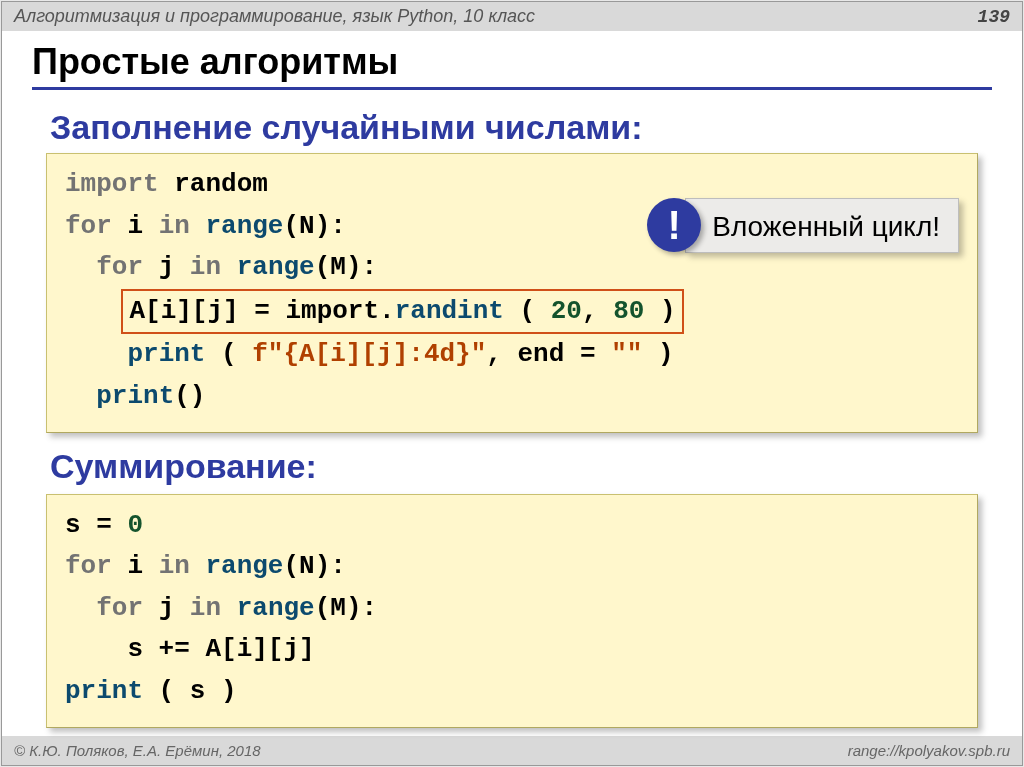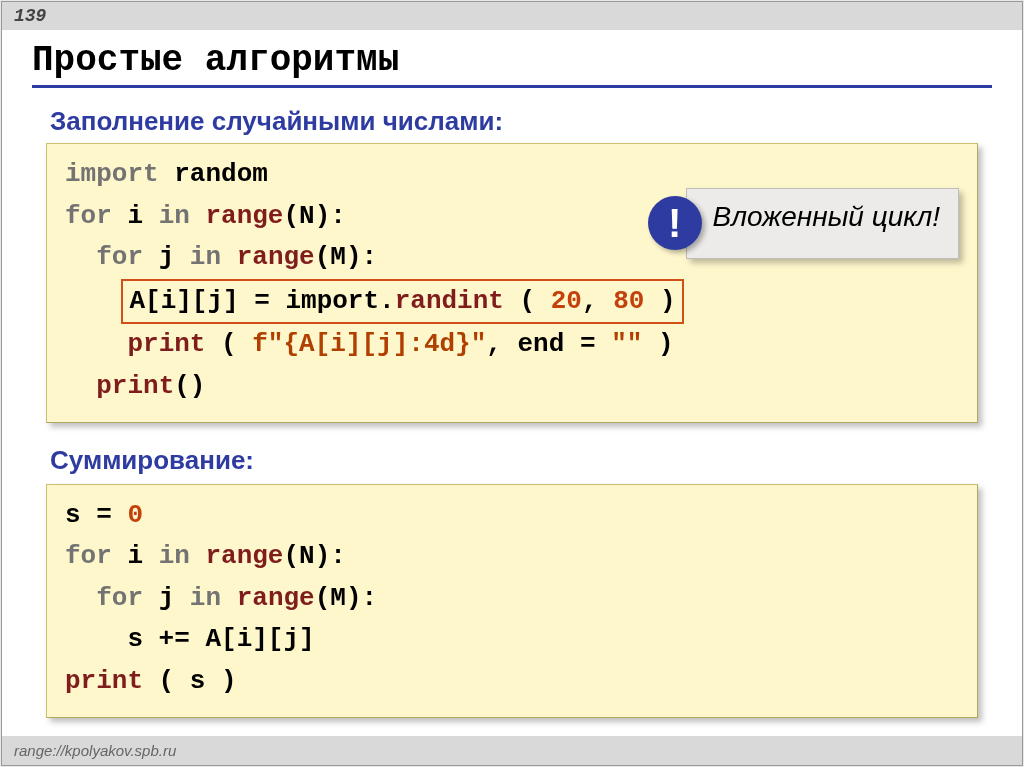--- a/index.html
+++ b/index.html
@@ -28,54 +28,53 @@
     font-style: italic;
     color: #555;
     font-size: 18px;
   }
   .page-num { font-weight: bold; color: #444; font-family: Liberation Mono, monospace; }
   .title {
     font-size: 36px;
     font-weight: bold;
     color: #000;
     padding: 10px 30px 4px 30px;
-    font-family: Liberation Mono, monospace;
   }
   .title-underline {
     height: 3px;
     background: #2e3ba0;
     margin: 0 30px 12px 30px;
   }
   .content { flex: 1; padding: 0 44px; }
   .section-label {
     color: #2e3ba0;
-    font-size: 26px;
+    font-size: 34px;
     font-weight: bold;
     margin: 6px 0 6px 4px;
   }
   .code-box {
     background: #fff7cc;
     border-top: 1px solid #c9c070;
     border-left: 1px solid #c9c070;
     border-bottom: 1px solid #b0a860;
     border-right: 1px solid #b0a860;
     box-shadow: 4px 4px 6px rgba(0,0,0,0.25);
     font-family: "Courier New", monospace;
     font-size: 26px;
     font-weight: bold;
     white-space: pre;
     padding: 10px 18px 14px 18px;
     line-height: 1.6;
     position: relative;
     color: #000;
   }
   .kw { color: #737373; }
-  .fn { color: #7f1d1d; }
+  .fn { color: #0c4a6e; }
   .str { color: #b04000; }
-  .num2 { color: #c2410c; }
+  .num2 { color: #14532d; }
   .hl-frame {
     border: 2px solid #d05018;
     padding: 0 6px;
     margin: 0 -6px;
     display: inline-block;
   }
   .callout {
     position: absolute;
     top: 44px; right: 18px;
     display: flex;
@@ -91,75 +90,76 @@
     font-weight: bold;
     display: flex; align-items: center; justify-content: center;
     box-shadow: 3px 3px 5px rgba(0,0,0,0.3);
     z-index: 2;
     margin-right: -16px;
     font-family: Arial, sans-serif;
   }
   .callout-box {
     background: #ecebe9;
     border: 1px solid #bdbdbd;
-    padding: 6px 18px 18px 26px;
+    padding: 6px 18px 2px 26px;
     font-family: Arial, sans-serif;
     font-size: 28px;
     font-weight: normal;
     box-shadow: 4px 4px 6px rgba(0,0,0,0.25);
-    font-style: italic;
   }
   .two-col { display: flex; gap: 24px; margin-top: 8px; }
   .two-col .code-box { flex: 1; }
   .footer {
     background: #d9d9d9;
     padding: 6px 12px;
     display: flex;
     justify-content: space-between;
     font-style: italic;
     color: #666;
     font-size: 15px;
   }
 </style>
 </head>
 <body>
 
 <div class="slide">
 
   <div class="header">
+    <span>Алгоритмизация и программирование, язык Python, 10 класс</span>
     <span class="page-num">139</span>
   </div>
 
   <div class="title">Простые алгоритмы</div>
   <div class="title-underline"></div>
 
   <div class="content">
 
     <div class="section-label">Заполнение случайными числами:</div>
 
     <div class="code-box"><span class="kw">import</span><span> random</span>
 <span class="kw">for</span><span> i </span><span class="kw">in</span><span> </span><span class="fn">range</span><span>(N):</span>
 <span>  </span><span class="kw">for</span><span> j </span><span class="kw">in</span><span> </span><span class="fn">range</span><span>(M):</span>
 <span>    </span><span class="hl-frame"><span>A[i][j] = import.</span><span class="fn">randint</span><span> ( </span><span class="num2">20</span><span>, </span><span class="num2">80</span><span> )</span></span>
 <span>    </span><span class="fn">print</span><span> ( </span><span class="str">f"{A[i][j]:4d}"</span><span>, end = </span><span class="str">""</span><span> )</span>
 <span>  </span><span class="fn">print</span><span>()</span><div class="callout">
         <div class="callout-badge">!</div>
         <div class="callout-box">Вложенный цикл!</div>
       </div></div>
 
-    <div class="section-label" style="margin-top:22px">Суммирование:</div>
+    <div class="section-label" style="margin-top:14px">Суммирование:</div>
 
     <div class="two-col">
       <div class="code-box"><span>s = </span><span class="num2">0</span>
 <span class="kw">for</span><span> i </span><span class="kw">in</span><span> </span><span class="fn">range</span><span>(N):</span>
 <span>  </span><span class="kw">for</span><span> j </span><span class="kw">in</span><span> </span><span class="fn">range</span><span>(M):</span>
 <span>    s += A[i][j]</span>
 <span class="fn">print</span><span> ( s )</span></div>
 
     </div>
 
   </div>
 
   <div class="footer">
+    <span>© К.Ю. Поляков, Е.А. Ерёмин, 2018</span>
     <span>range://kpolyakov.spb.ru</span>
   </div>
 
 </div>
 
 </body></html>

